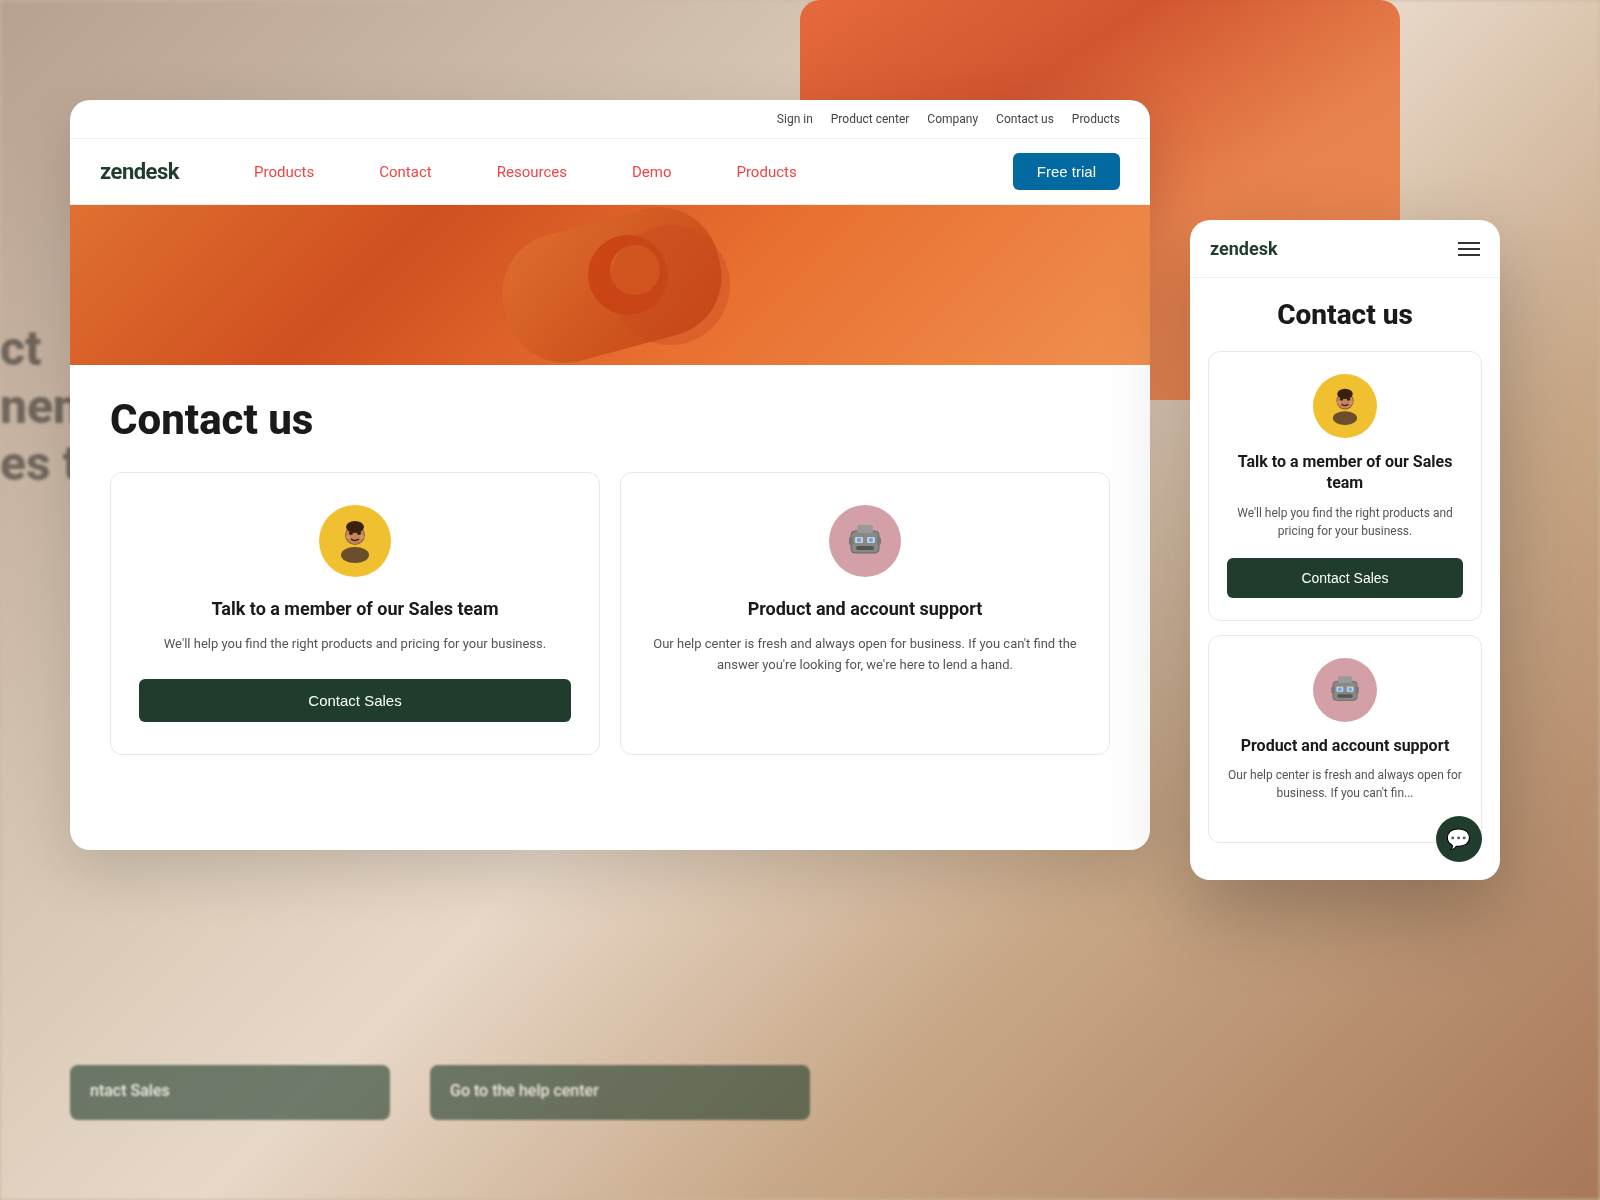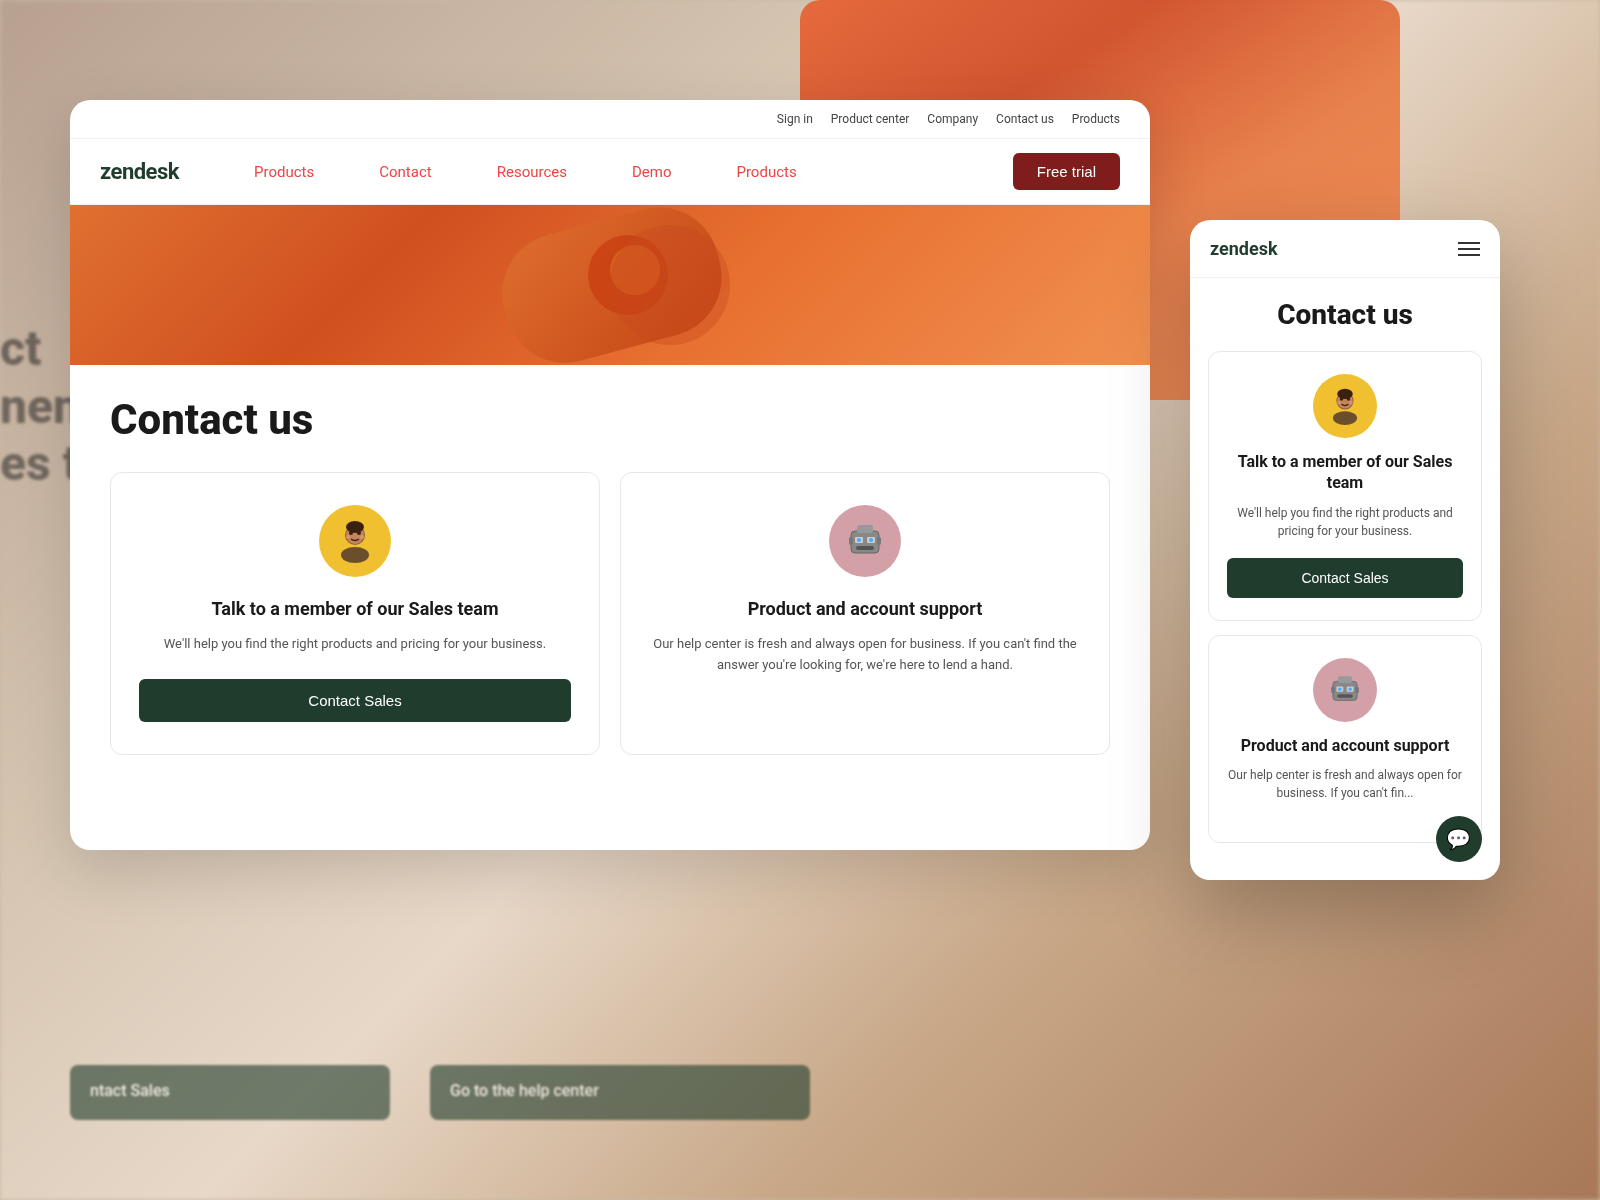--- a/index.html
+++ b/index.html
@@ -91,21 +91,21 @@
 
     .nav-link {
       font-size: 15px;
       color: #ef4444;
       cursor: pointer;
       text-decoration: none;
       margin-left: 35px;
     }
 
     .nav-cta {
-      background: #7f1d1d;
+      background: #0369a1;
       color: white;
       border: none;
       padding: 10px 24px;
       border-radius: 6px;
       font-size: 15px;
       cursor: pointer;
       font-weight: 500;
     }
 
     

